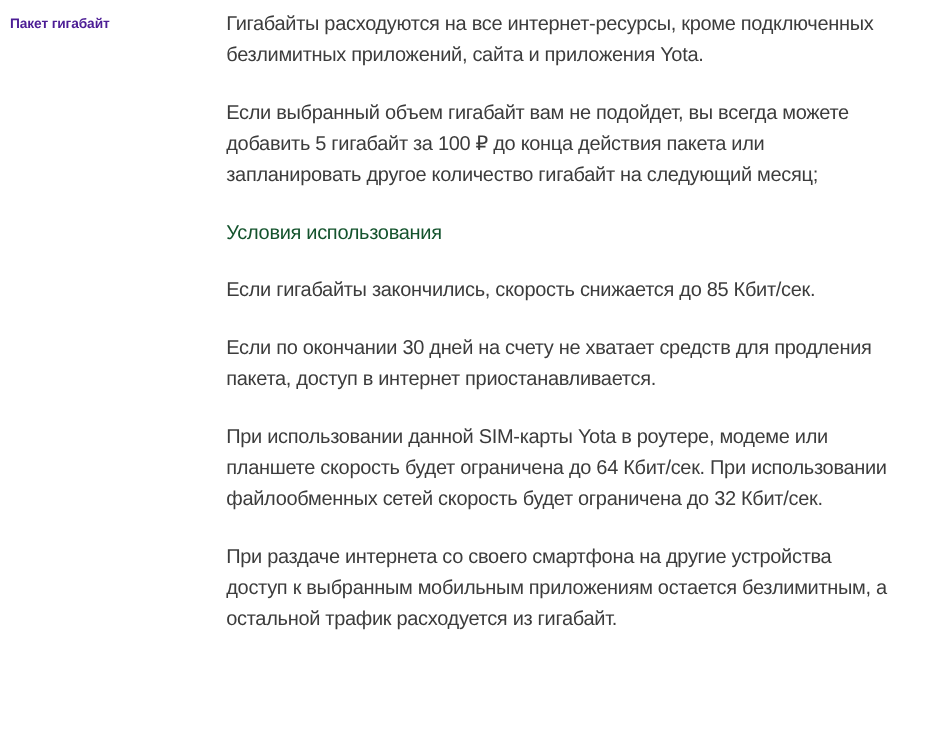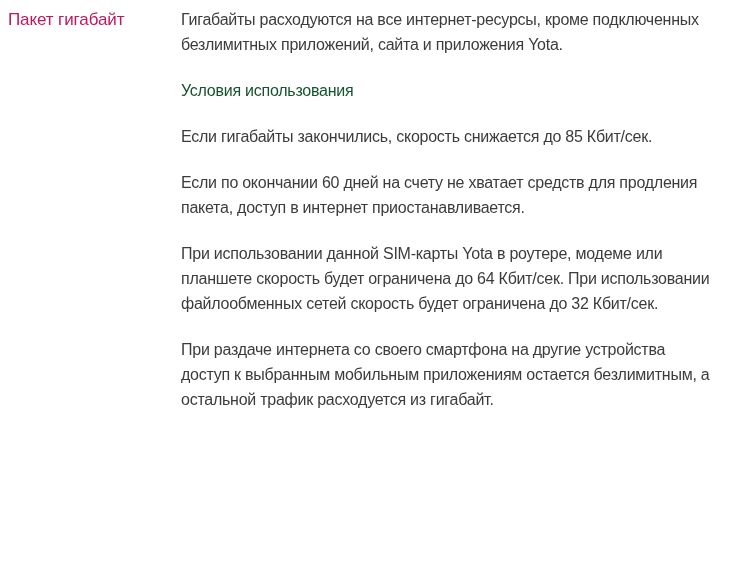--- a/index.html
+++ b/index.html
@@ -14,24 +14,24 @@
   .detail-row {
     display: flex;
     align-items: flex-start;
     padding: 7px 8px 0 8px;
     box-sizing: border-box;
     width: 744px;
   }
   .term-col {
     width: 173px;
     flex: 0 0 173px;
-    font-size: 17px;
+    font-size: 11px;
     line-height: 25px;
-    font-weight: 400;
-    color: #be185d;
+    font-weight: 700;
+    color: #4c1d95;
     letter-spacing: -0.1px;
   }
   .definition-col {
     flex: 0 0 545px;
     max-width: 545px;
     font-size: 16px;
     line-height: 25px;
     letter-spacing: -0.25px;
     color: #3c3c3c;
   }
@@ -44,19 +44,20 @@
     margin: 0 0 21px 0;
   }
 </style>
 </head>
 <body>
 
 <div class="detail-row">
   <div class="term-col">Пакет гигабайт</div>
   <div class="definition-col">
     <p>Гигабайты расходуются на все интернет-ресурсы, кроме подключенных безлимитных приложений, сайта и приложения Yota.</p>
+    <p>Если выбранный объем гигабайт вам не подойдет, вы всегда можете добавить 5 гигабайт за 100 ₽ до конца действия пакета или запланировать другое количество гигабайт на следующий месяц;</p>
     <p class="subheading">Условия использования</p>
     <p>Если гигабайты закончились, скорость снижается до 85 Кбит/сек.</p>
-    <p>Если по окончании 60 дней на счету не хватает средств для продления пакета, доступ в интернет приостанавливается.</p>
+    <p>Если по окончании 30 дней на счету не хватает средств для продления пакета, доступ в интернет приостанавливается.</p>
     <p>При использовании данной SIM-карты Yota в роутере, модеме или планшете скорость будет ограничена до 64 Кбит/сек. При использовании файлообменных сетей скорость будет ограничена до 32 Кбит/сек.</p>
     <p>При раздаче интернета со своего смартфона на другие устройства доступ к выбранным мобильным приложениям остается безлимитным, а остальной трафик расходуется из гигабайт.</p>
   </div>
 </div>
 
 </body></html>

